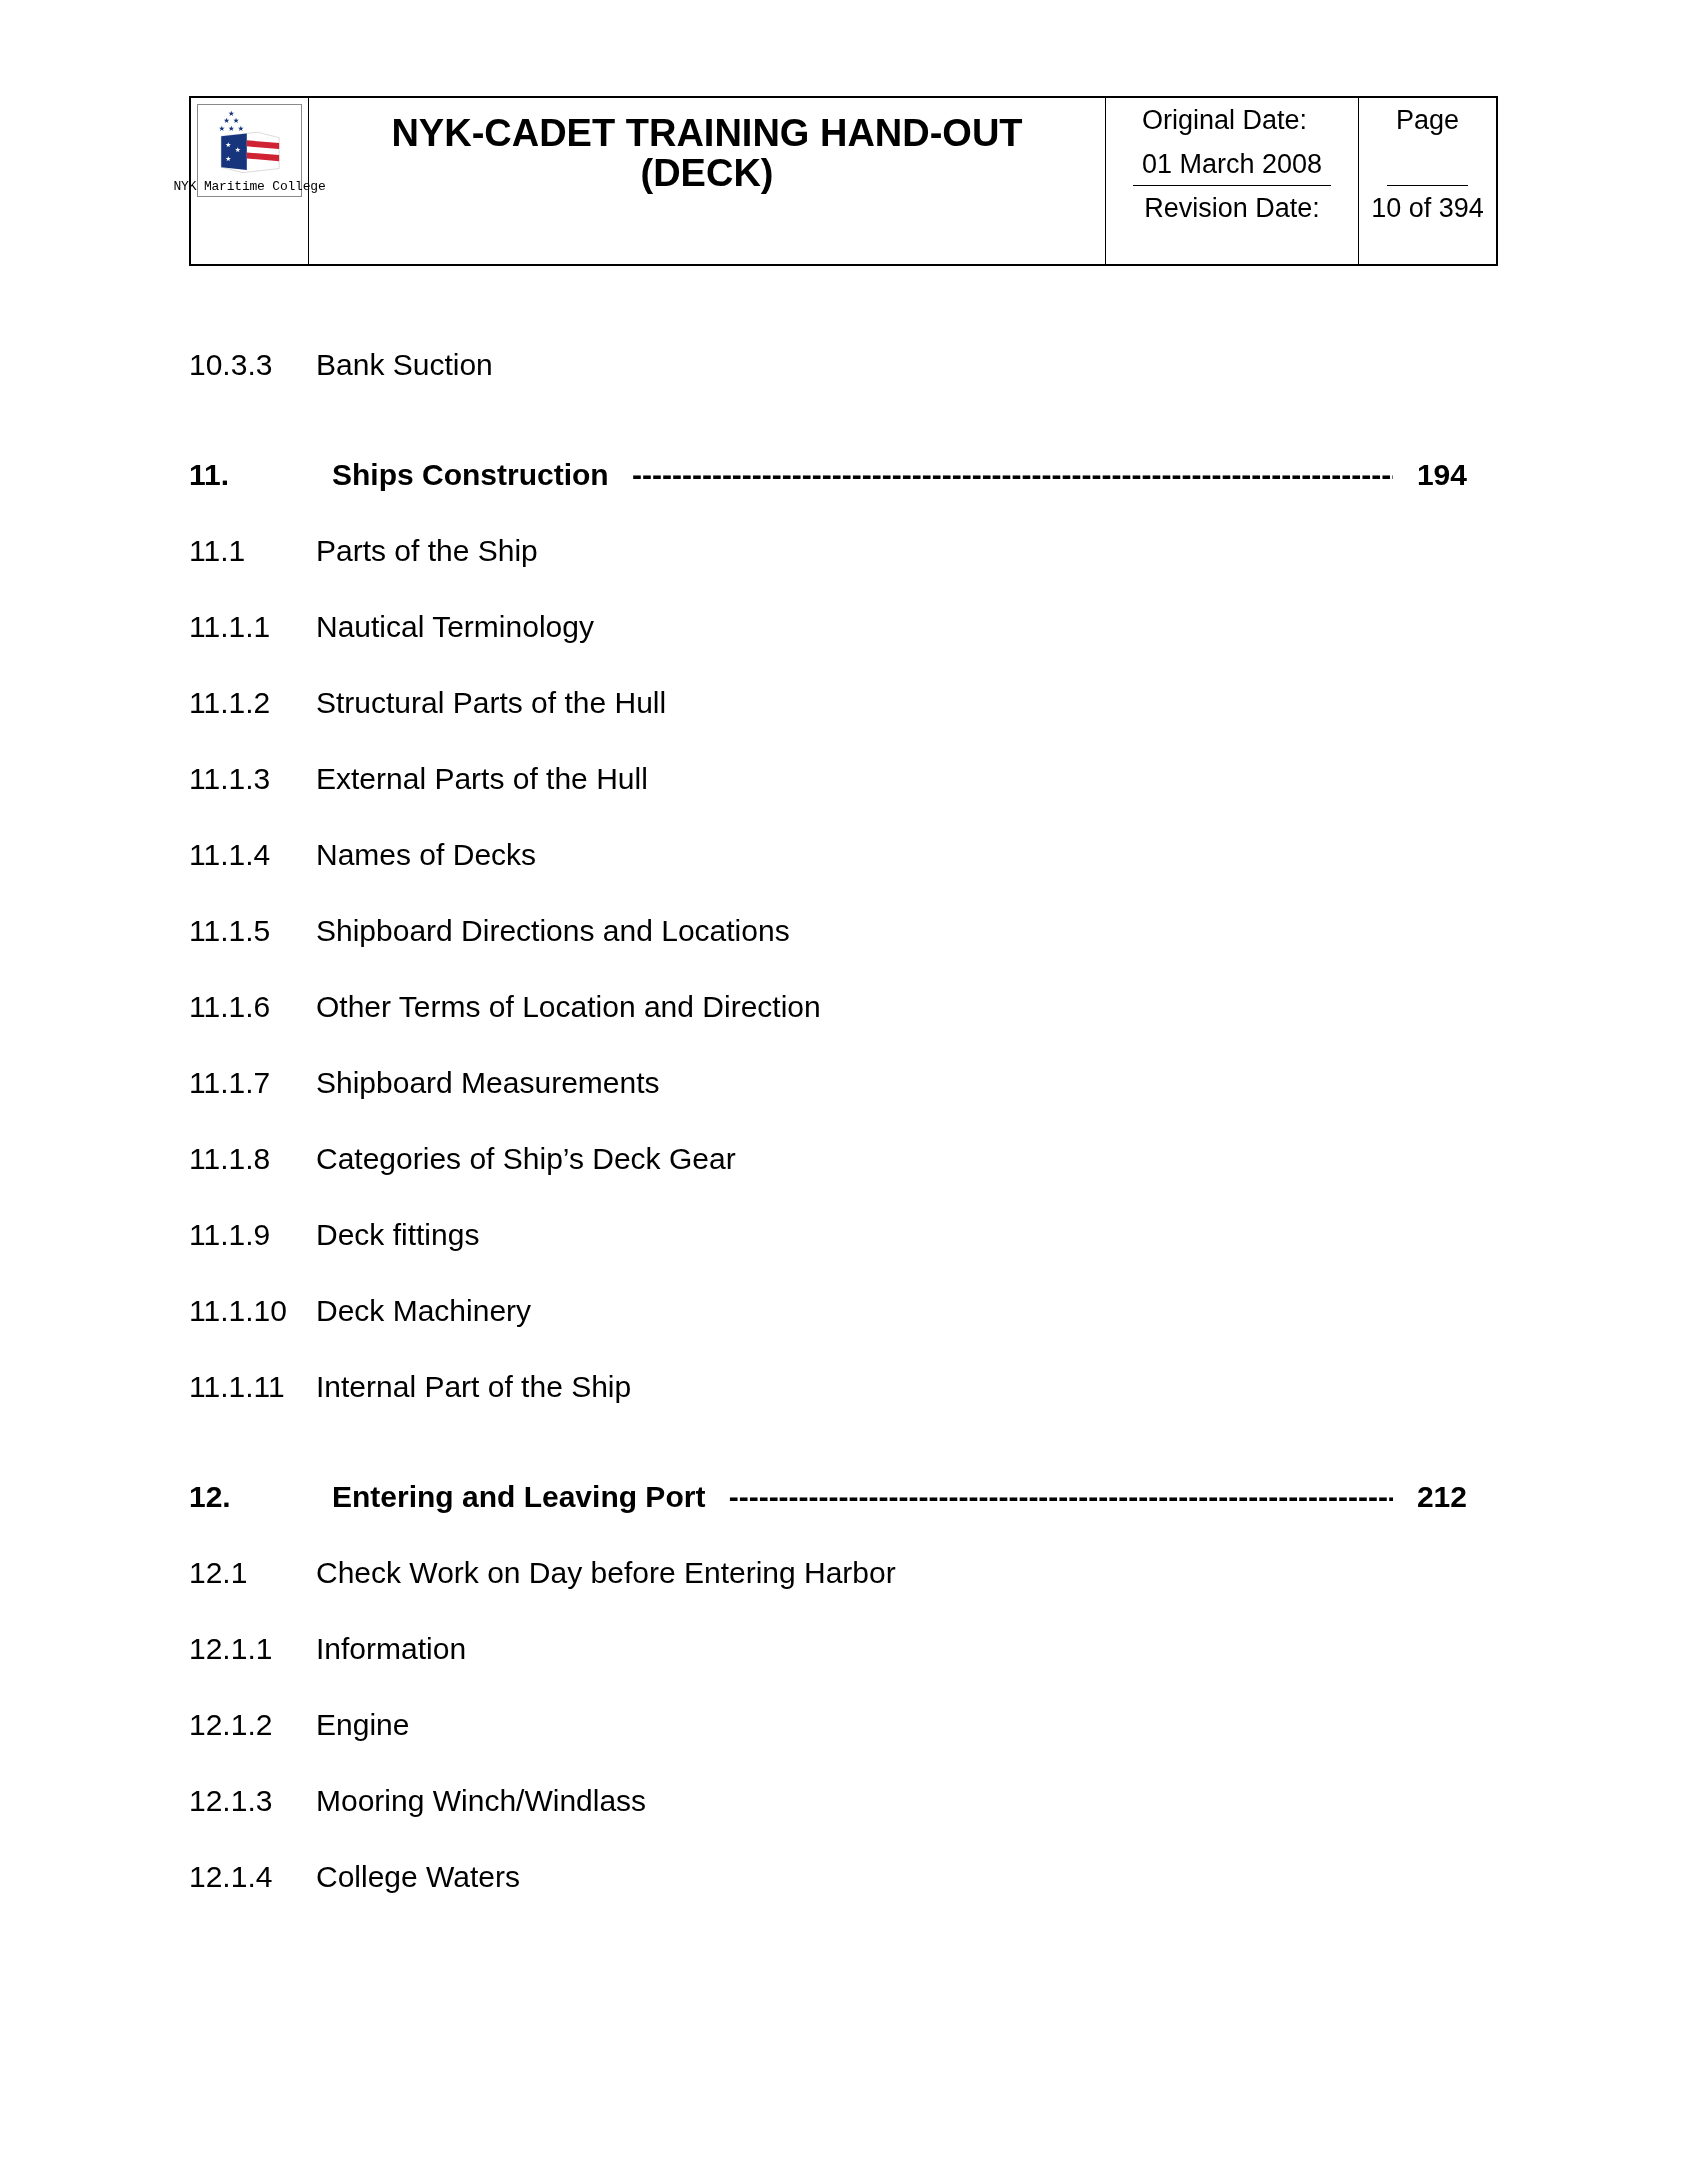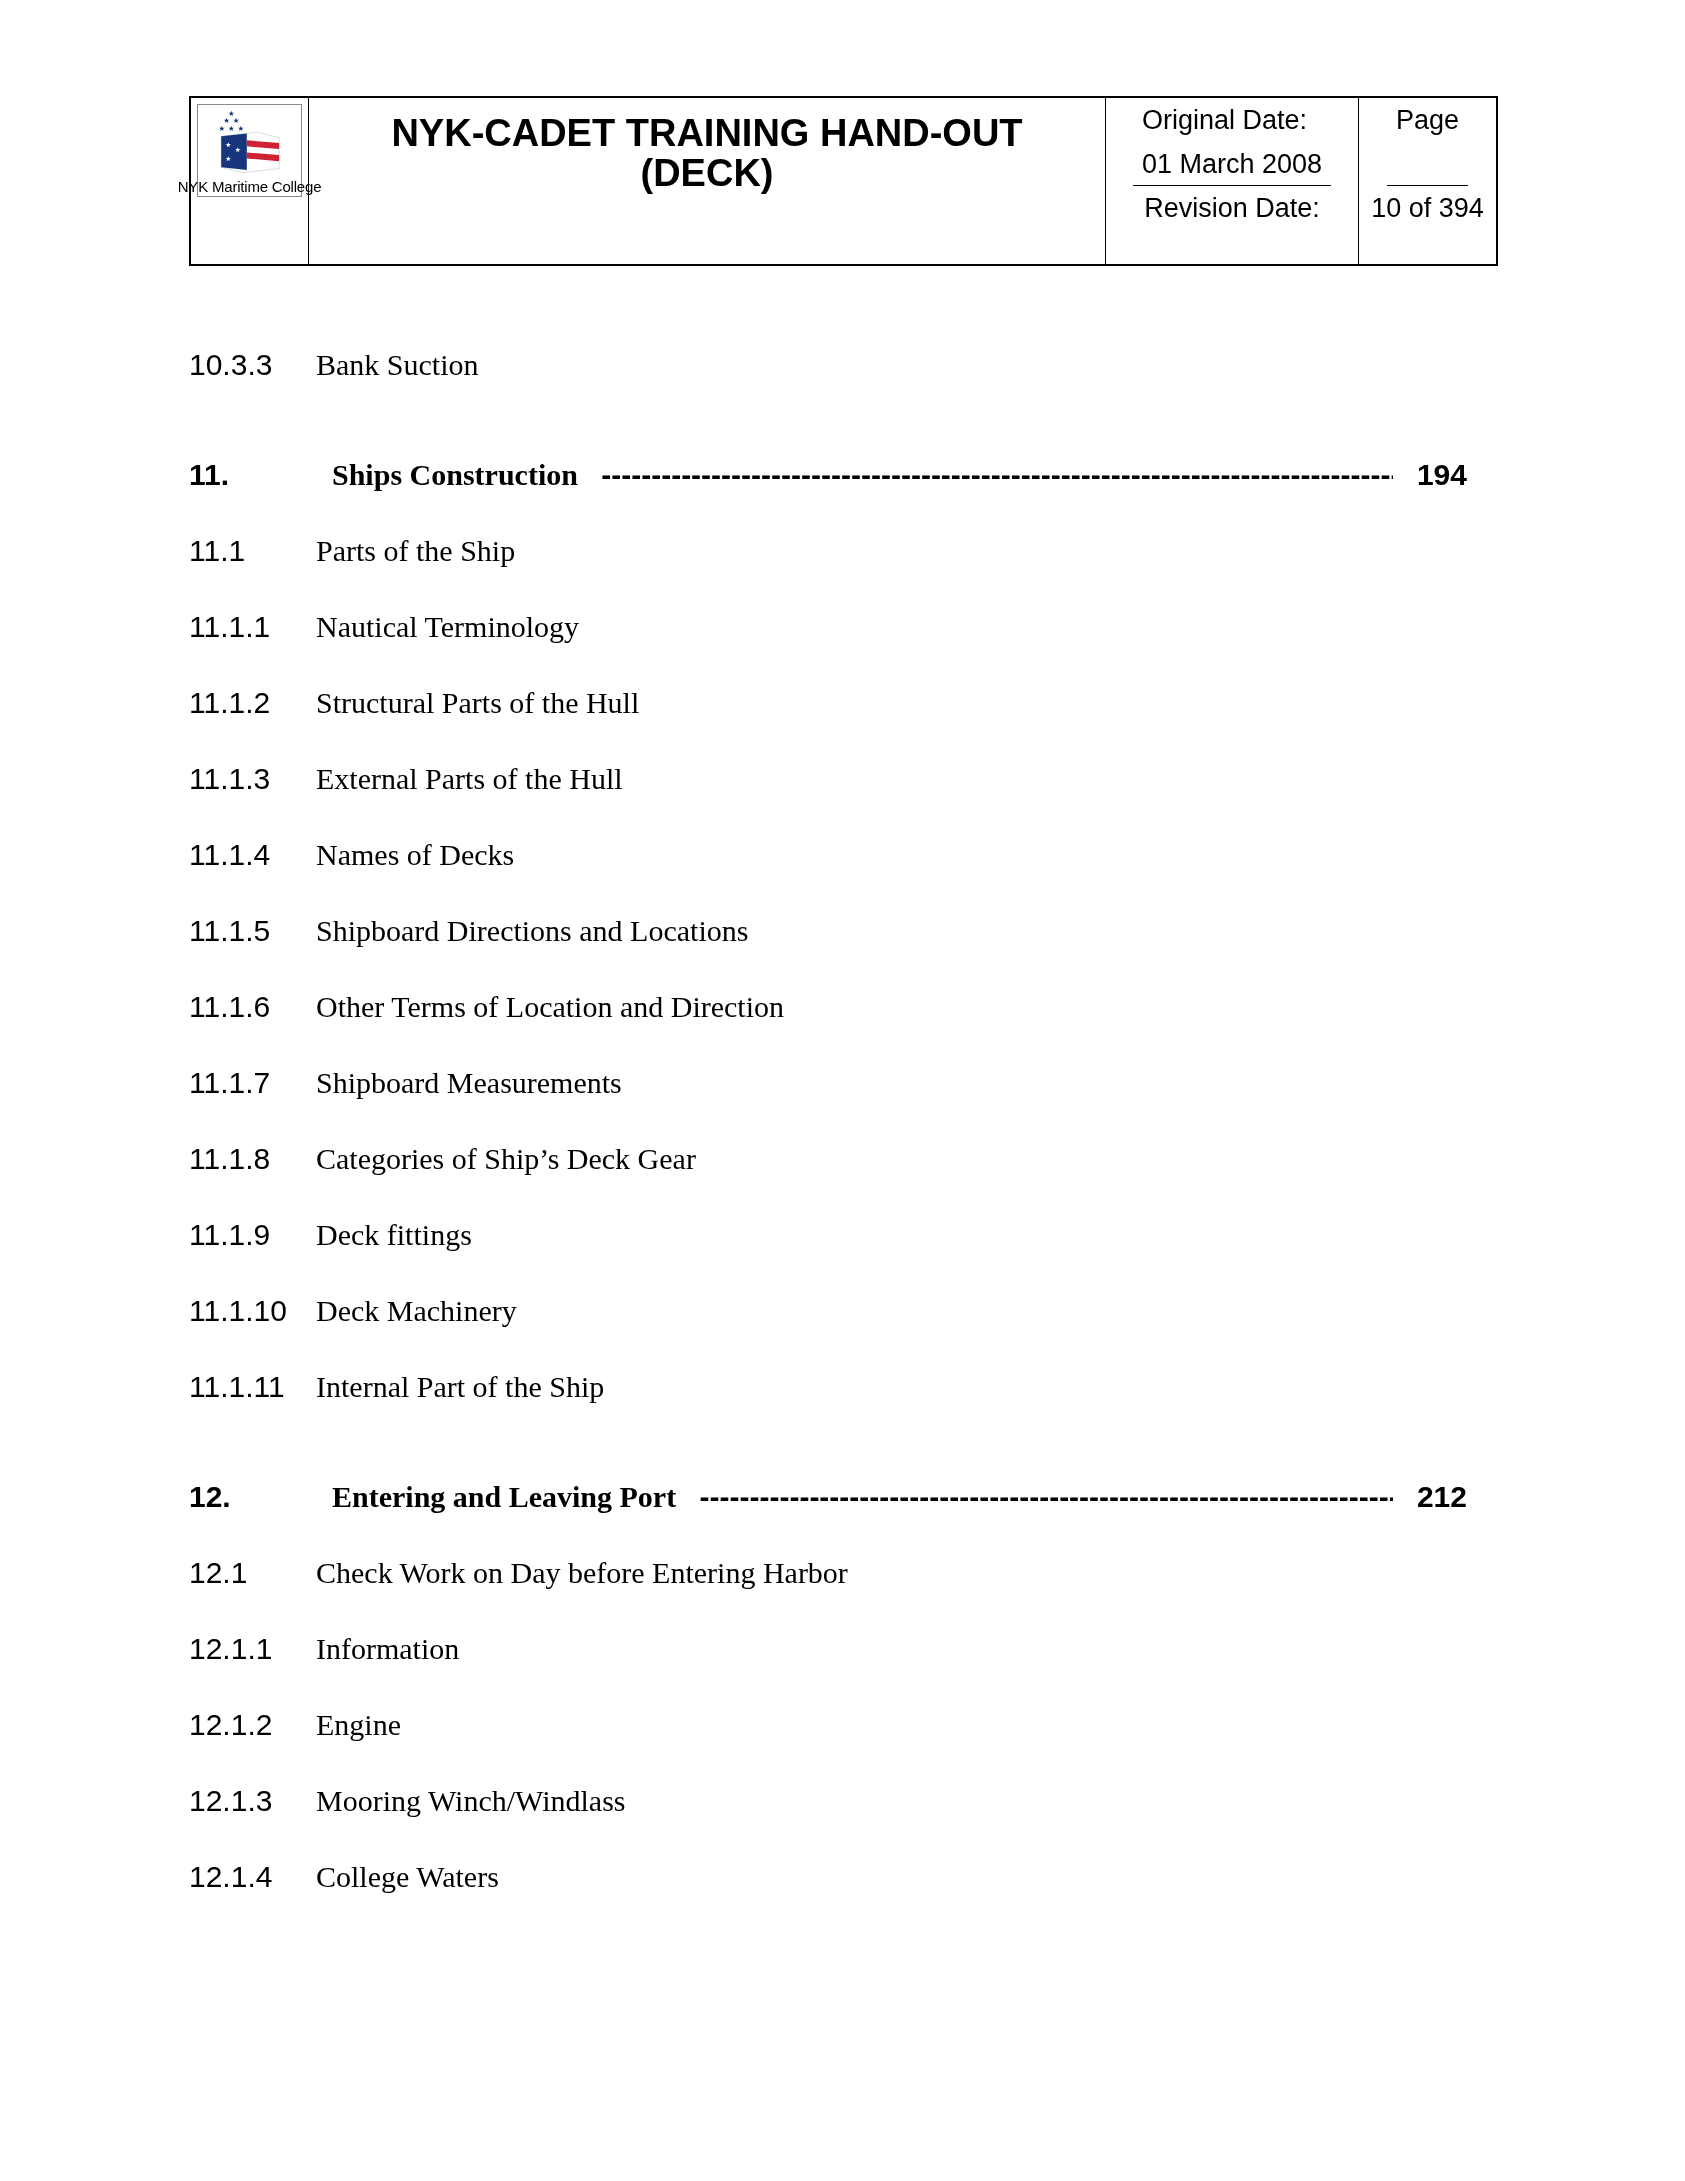--- a/index.html
+++ b/index.html
@@ -38,25 +38,26 @@
     border: 0.9px solid #8a8a8a;
     padding: 2.8px 1.8px 1.8px 1.8px;
     display: flex;
     flex-direction: column;
     align-items: center;
     width: 105px;
     background: #fff;
   }
   .logo-flag { width: 77px; height: 70px; display: block; }
   .logo-caption {
-    font-size: 15px;
+    font-size: 13px;
     line-height: 13.8px;
     white-space: nowrap;
     margin-top: 1.8px;
     letter-spacing: -0.2px;
+    font-family: Liberation Mono, monospace;
   }
   .title-cell {
     flex: 1;
     display: flex;
     flex-direction: column;
     align-items: center;
     padding-top: 14.7px;
     min-width: 0;
   }
   .doc-title {
@@ -105,21 +106,21 @@
     font-size: 30px;
     line-height: 37px;
     margin-bottom: 39px;
   }
   .toc-row.chapter {
     font-weight: bold;
     margin-top: 73px;
     gap: 16px;
   }
   .toc-num { flex: none; width: 127px; }
-  .toc-title { flex: none; white-space: pre; font-family: Liberation Serif, serif; }
+  .toc-title { flex: none; white-space: pre; }
   .toc-leader {
     flex: 1 1 0;
     min-width: 0;
     overflow: hidden;
     white-space: nowrap;
     padding-left: 7.3px;
   }
   .toc-page { flex: none; margin-left: 8px; }
 </style>
 </head>

